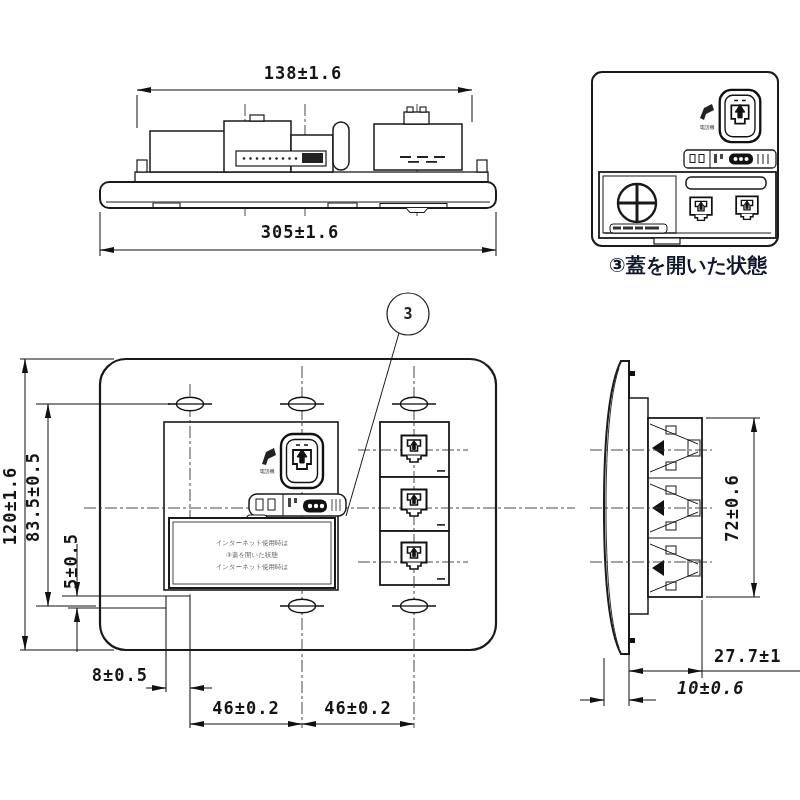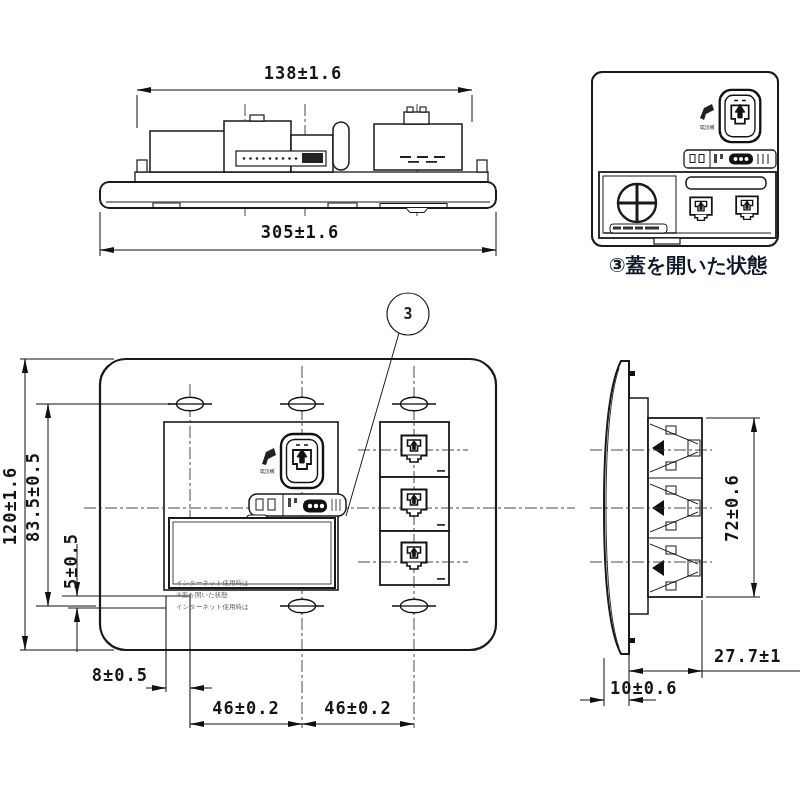--- a/index.html
+++ b/index.html
@@ -8,21 +8,21 @@
   svg{position:absolute;left:0;top:0;}
   .dim{position:absolute;font-weight:bold;font-size:17px;letter-spacing:1px;white-space:nowrap;
        font-family:"DejaVu Sans Mono", monospace;color:#151515;}
   .ctr{text-align:center;}
   .vtext{transform:rotate(-90deg);transform-origin:center center;height:20px;line-height:20px;}
   .caption{position:absolute;font-family:"DejaVu Sans", sans-serif;font-weight:bold;
            font-size:20px;color:#0f172a;text-underline-offset:3px;}
   .microtext{position:absolute;font-family:"DejaVu Sans", sans-serif;font-size:5px;color:#333;
              text-align:center;letter-spacing:0;}
   .labeltext{position:absolute;font-family:"DejaVu Sans", sans-serif;font-size:6.5px;line-height:12px;
-             color:#5a5a5a;letter-spacing:0;margin-top:40px;}
+             color:#5a5a5a;text-align:center;letter-spacing:0;}
   .callout-num{position:absolute;font-size:15px;font-weight:bold;text-align:center;
                font-family:"DejaVu Sans Mono", monospace;color:#222;}
 </style>
 </head>
 <body>
 
 <div id="canvas">
 
 <svg width="800" height="800" viewBox="0 0 800 800">
   <defs>
@@ -322,21 +322,21 @@
 <div class="dim ctr vtext" style="left:26px;top:551px;width:90px;">5±0.5</div>
 
 <div class="dim" style="left:48px;top:665px;width:100px;text-align:right;">8±0.5</div>
 <div class="dim ctr" style="left:191px;top:698px;width:110px;">46±0.2</div>
 <div class="dim ctr" style="left:303px;top:698px;width:110px;">46±0.2</div>
 
 <div class="callout-num" style="left:396px;top:305px;width:24px;">3</div>
 
 <div class="dim ctr vtext" style="left:672px;top:498px;width:120px;">72±0.6</div>
 <div class="dim" style="left:714px;top:646px;width:100px;">27.7±1</div>
-<div class="dim" style="left:610px;top:678px;width:100px;">10±0.6</div>
+<div class="dim" style="left:677px;top:678px;width:100px;font-style:italic;">10±0.6</div>
 
 <div class="microtext" style="left:247px;top:468px;width:40px;">電話機</div>
 <div class="microtext" style="left:688px;top:124px;width:38px;">電話機</div>
 
 <div class="labeltext" style="left:176px;top:537px;width:152px;">
   <div>インターネット使用時は</div>
   <div>③蓋を開いた状態</div>
   <div>インターネット使用時は</div>
 </div>
 

